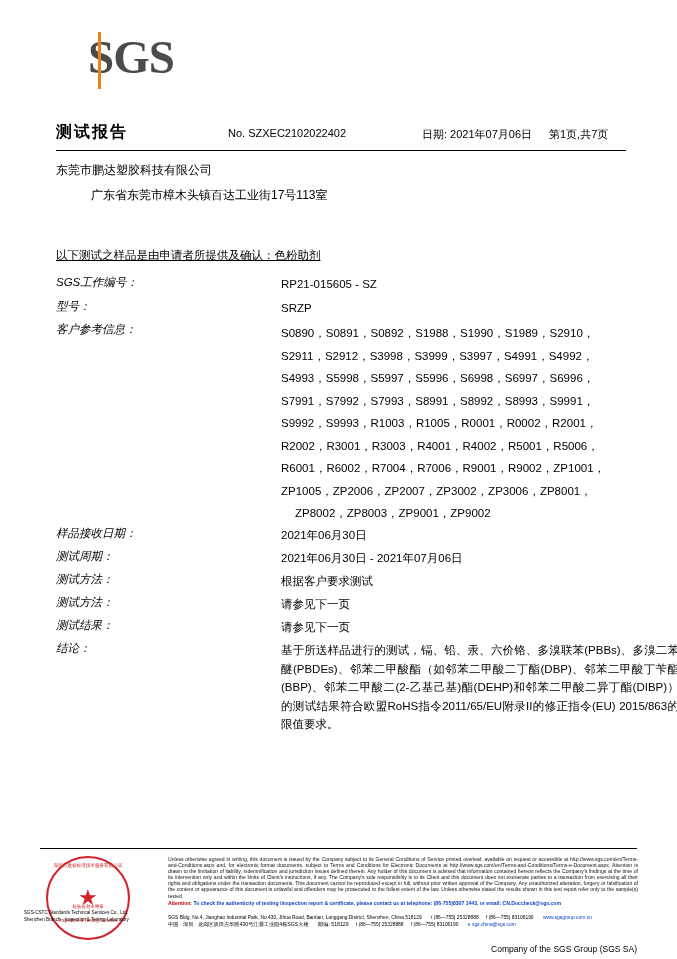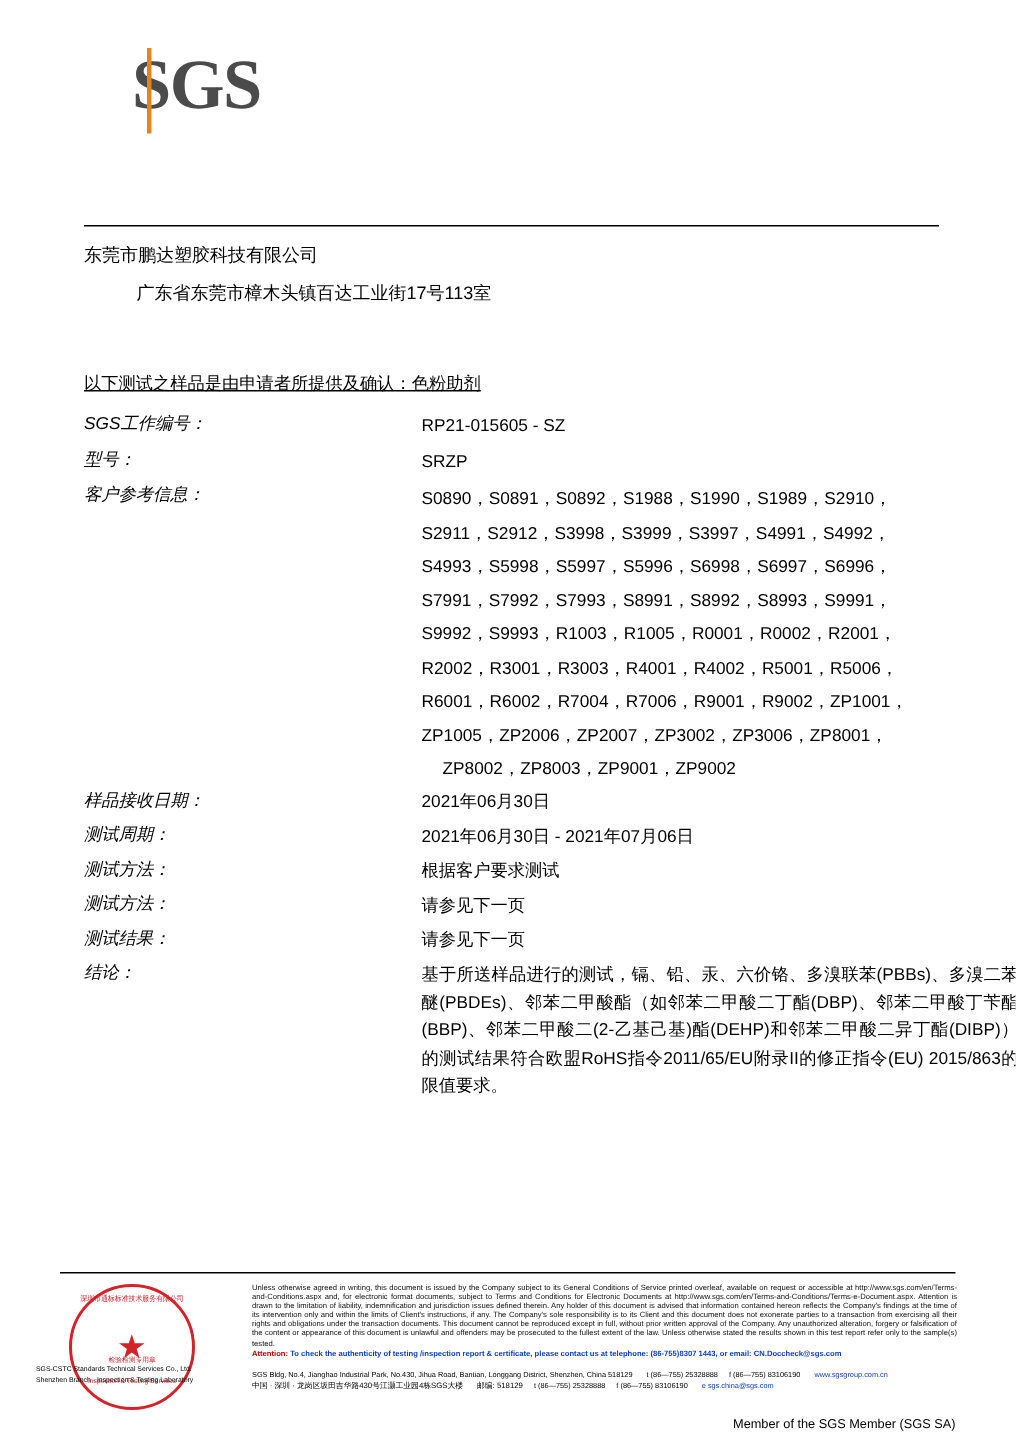--- a/index.html
+++ b/index.html
@@ -268,20 +268,26 @@
 </head>
 <body>
 
 <div class="page">
 
   <div class="logo-wrap">
     <div class="logo-text">SGS</div>
   </div>
   <div class="logo-bar"></div>
 
+  <div class="title-row">
+    <div class="doc-title">测试报告</div>
+    <div class="doc-no">No. SZXEC2102022402</div>
+    <div class="doc-date">日期: 2021年07月06日</div>
+    <div class="doc-page">第1页,共7页</div>
+  </div>
   <div class="rule"></div>
 
   <div class="company-name">东莞市鹏达塑胶科技有限公司</div>
   <div class="company-addr">广东省东莞市樟木头镇百达工业街17号113室</div>
 
   <div class="sample-stmt">以下测试之样品是由申请者所提供及确认：色粉助剂</div>
 
   <div class="kv" style="top:275px;">
     <div class="k">SGS工作编号：</div>
     <div class="v">RP21-015605 - SZ</div>
@@ -374,15 +380,15 @@
     </div>
     <div class="row">
       <span class="cn">中国 · 深圳 · 龙岗区坂田吉华路430号江灏工业园4栋SGS大楼</span>
       <span class="cn" style="margin-left:8px;">邮编: 518129</span>
       <span style="margin-left:6px;">t (86—755) 25328888</span>
       <span style="margin-left:6px;">f (86—755) 83106190</span>
       <span class="web" style="margin-left:8px;">e sgs.china@sgs.com</span>
     </div>
   </div>
 
-  <div class="footer-brand">Member of the SGS Member (SGS SA)</div>
+  <div class="footer-brand">Company of the SGS Group (SGS SA)</div>
 
 </div>
 
 </body></html>

